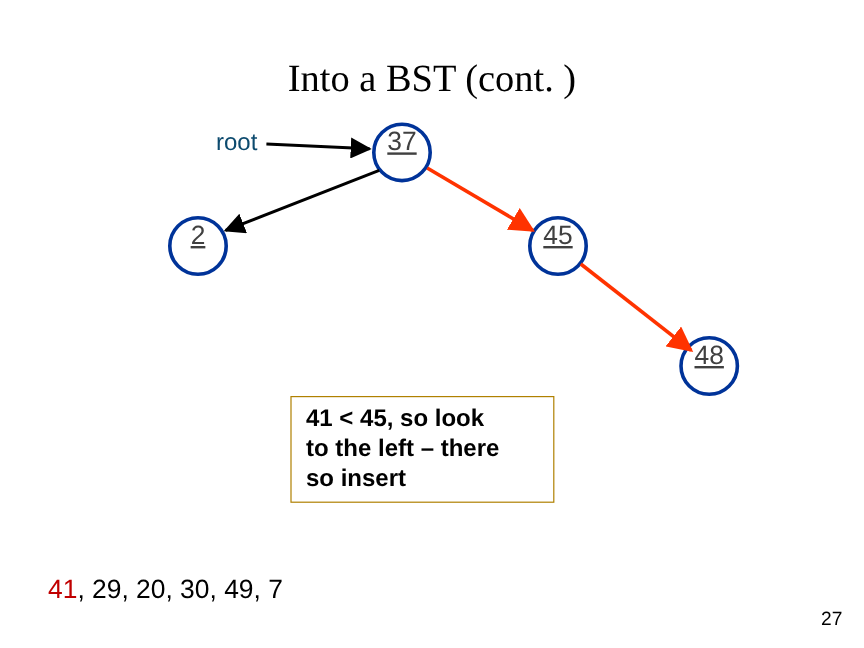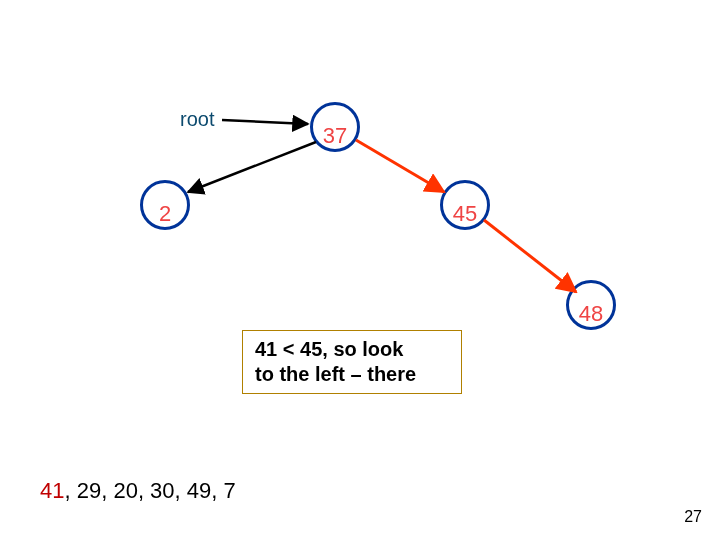--- a/index.html
+++ b/index.html
@@ -29,26 +29,27 @@
     color: #0c4a6e;
   }
   .node {
     position: absolute;
     width: 50px;
     height: 50px;
     border: 3px solid #003399;
     border-radius: 50%;
     box-sizing: border-box;
     display: flex;
-    align-items: flex-end;
+    align-items: flex-start;
     justify-content: center;
     font-family: Arial, Helvetica, sans-serif;
     font-size: 22px;
-    color: #ef4444;
+    color: #404040;
     background: #fff;
+    text-decoration: underline;
   }
   .note-box {
     position: absolute;
     border: 1.5px solid #b08000;
     padding: 6px 10px;
     font-family: Arial, Helvetica, sans-serif;
     font-weight: bold;
     font-size: 20px;
     line-height: 1.25;
     color: #000;
@@ -75,20 +76,21 @@
     left: 0; top: 0;
     width: 720px; height: 540px;
     pointer-events: none;
   }
 </style>
 </head>
 <body>
 
 <div class="title">
   <br>
+  <span>Into a BST (cont. )</span>
 </div>
 
 <div class="root-label" style="left:180px; top:108px;">root</div>
 
 <div class="node" style="left:310px; top:102px;">
   <span>37</span>
 </div>
 <div class="node" style="left:140px; top:180px;">
   <span>2</span>
 </div>
@@ -114,19 +116,20 @@
   <line x1="316" y1="142" x2="188" y2="192" stroke="#000" stroke-width="2.5" marker-end="url(#arrow-black)"></line>
 
   <line x1="356" y1="140" x2="444" y2="192" stroke="#ff3300" stroke-width="3" marker-end="url(#arrow-red)"></line>
 
   <line x1="484" y1="220" x2="576" y2="292" stroke="#ff3300" stroke-width="3" marker-end="url(#arrow-red)"></line>
 </svg>
 
 <div class="note-box" style="left:242px; top:330px; width:196px;padding-left:12px;">
   <div>41 &lt; 45, so look</div>
   <div>to the left – there</div>
+  <div>so insert</div>
 </div>
 
 <div class="seq" style="left:40px; top:478px;">
   <span class="hl">41</span><span>, 29, 20, 30, 49, 7</span>
 </div>
 
 <div class="slidenum">27</div>
 
 </body></html>

